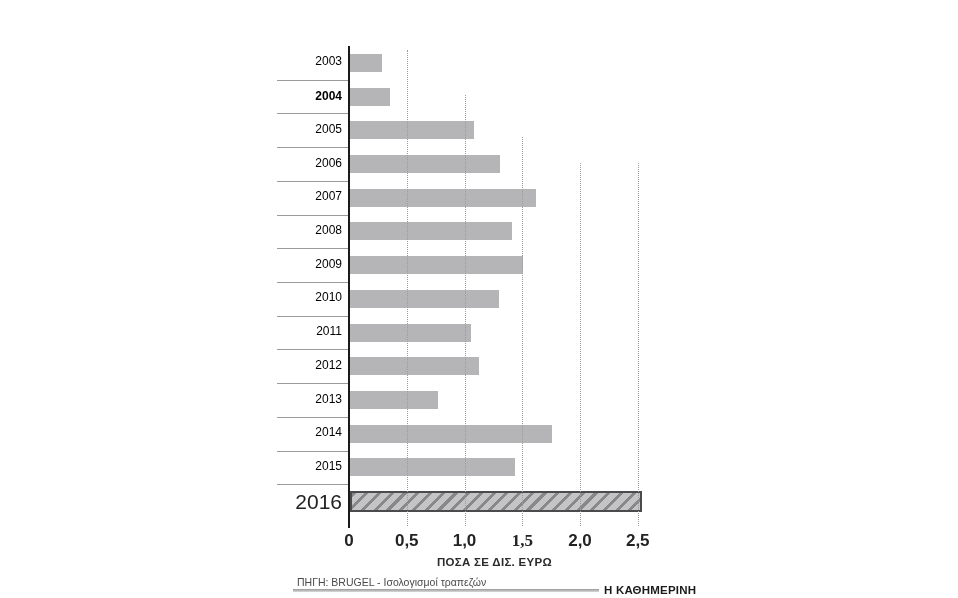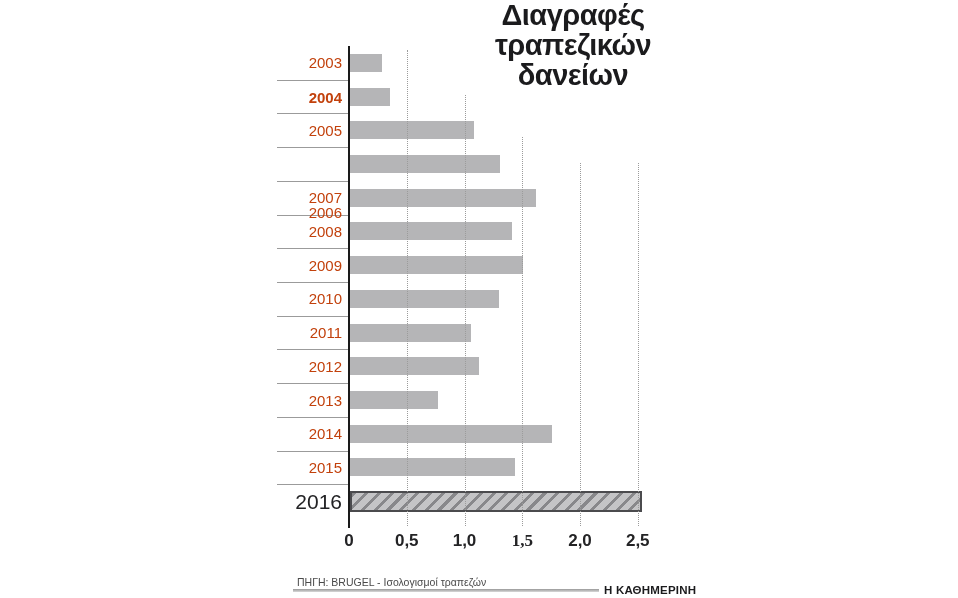--- a/index.html
+++ b/index.html
@@ -16,21 +16,21 @@
     letter-spacing:-0.5px;color:#1b1b1d;white-space:pre-line;
   }
 
   .y-axis{
     position:absolute;left:348px;top:46px;width:2px;height:482px;
     background:#1a1a1a;z-index:6;
   }
 
   .year-label{
     position:absolute;left:262px;width:80px;text-align:right;
-    font-size:15px;color:#c2410c;z-index:2;
+    font-size:12px;color:#000000;z-index:2;
   }
   .year-label.big{font-size:21px;color:#232325;}
 
   .row-sep{
     position:absolute;left:277px;width:72px;height:1px;background:#9b9b9b;z-index:1;
   }
 
   .bar{
     position:absolute;left:350px;height:18px;background:#b5b5b7;z-index:2;
   }
@@ -63,37 +63,34 @@
   }
   .brand{
     position:absolute;left:604px;top:584px;font-size:11.5px;font-weight:700;
     color:#1b1b1d;letter-spacing:0.2px;
   }
 </style>
 </head>
 <body>
 
 <div id="canvas">
-  <div class="title">Διαγραφές
-τραπεζικών
-δανείων</div>
 
   <div id="plot">
 
     <div class="y-axis"></div>
   <div class="year-label" style="top: 54.3571px;">2003</div>
       <div class="row-sep" style="top: 79.7143px;"></div>
       <div class="bar" style="width: 32.34px; top: 53.8571px;"></div>
       <div class="year-label" style="top: 89px; font-weight: bold;">2004</div>
       <div class="row-sep" style="top: 113.429px;"></div>
       <div class="bar" style="width: 40.425px; top: 87.5714px;"></div>
       <div class="year-label" style="top: 121.786px;">2005</div>
       <div class="row-sep" style="top: 147.143px;"></div>
       <div class="bar" style="width: 123.585px; top: 121.286px;"></div>
-      <div class="year-label" style="top: 155.5px; margin-top: 48px;">2006</div>
+      <div class="year-label" style="top: 155.5px;">2006</div>
       <div class="row-sep" style="top: 180.857px;"></div>
       <div class="bar" style="width: 150.15px; top: 155px;"></div>
       <div class="year-label" style="top: 189.214px;">2007</div>
       <div class="row-sep" style="top: 214.571px;"></div>
       <div class="bar" style="width: 185.955px; top: 188.714px;"></div>
       <div class="year-label" style="top: 222.929px;">2008</div>
       <div class="row-sep" style="top: 248.286px;"></div>
       <div class="bar" style="width: 161.7px; top: 222.429px;"></div>
       <div class="year-label" style="top: 256.643px;">2009</div>
       <div class="row-sep" style="top: 282px;"></div>
@@ -124,17 +121,18 @@
       <div class="gridline" style="left: 464.5px; top: 95px; height: 431px;"></div>
       <div class="x-tick" style="left: 464.5px;">1,0</div>
       <div class="gridline" style="left: 522.25px; top: 137px; height: 389px;"></div>
       <div class="x-tick" style="left: 522.25px; font-family: Liberation Serif, serif;">1,5</div>
       <div class="gridline" style="left: 580px; top: 163px; height: 363px;"></div>
       <div class="x-tick" style="left: 580px; text-align: center;">2,0</div>
       <div class="gridline" style="left: 637.75px; top: 163px; height: 363px;"></div>
       <div class="x-tick" style="left: 637.75px;">2,5</div>
     </div>
 
+  <div class="x-axis-label">ΠΟΣΑ ΣΕ ΔΙΣ. ΕΥΡΩ</div>
 
   <div class="source-note">ΠΗΓΗ: BRUGEL - Ισολογισμοί τραπεζών</div>
   <div class="footer-rule"></div>
   <div class="brand">Η ΚΑΘΗΜΕΡΙΝΗ</div>
 </div>
 
 </body></html>

